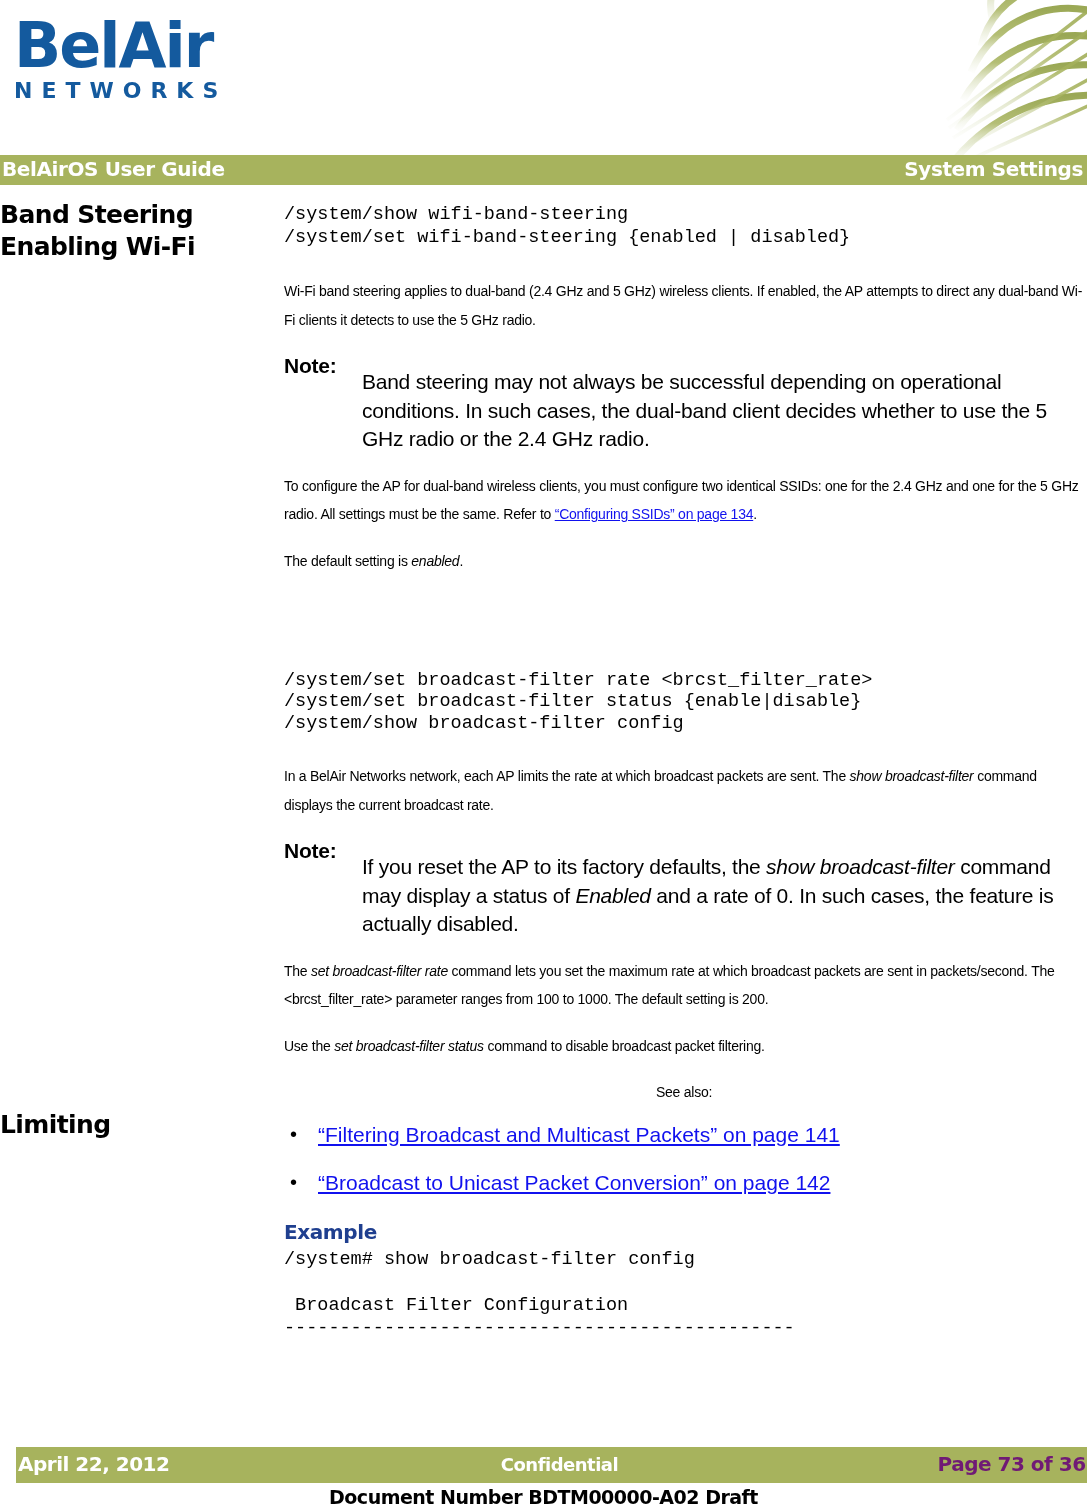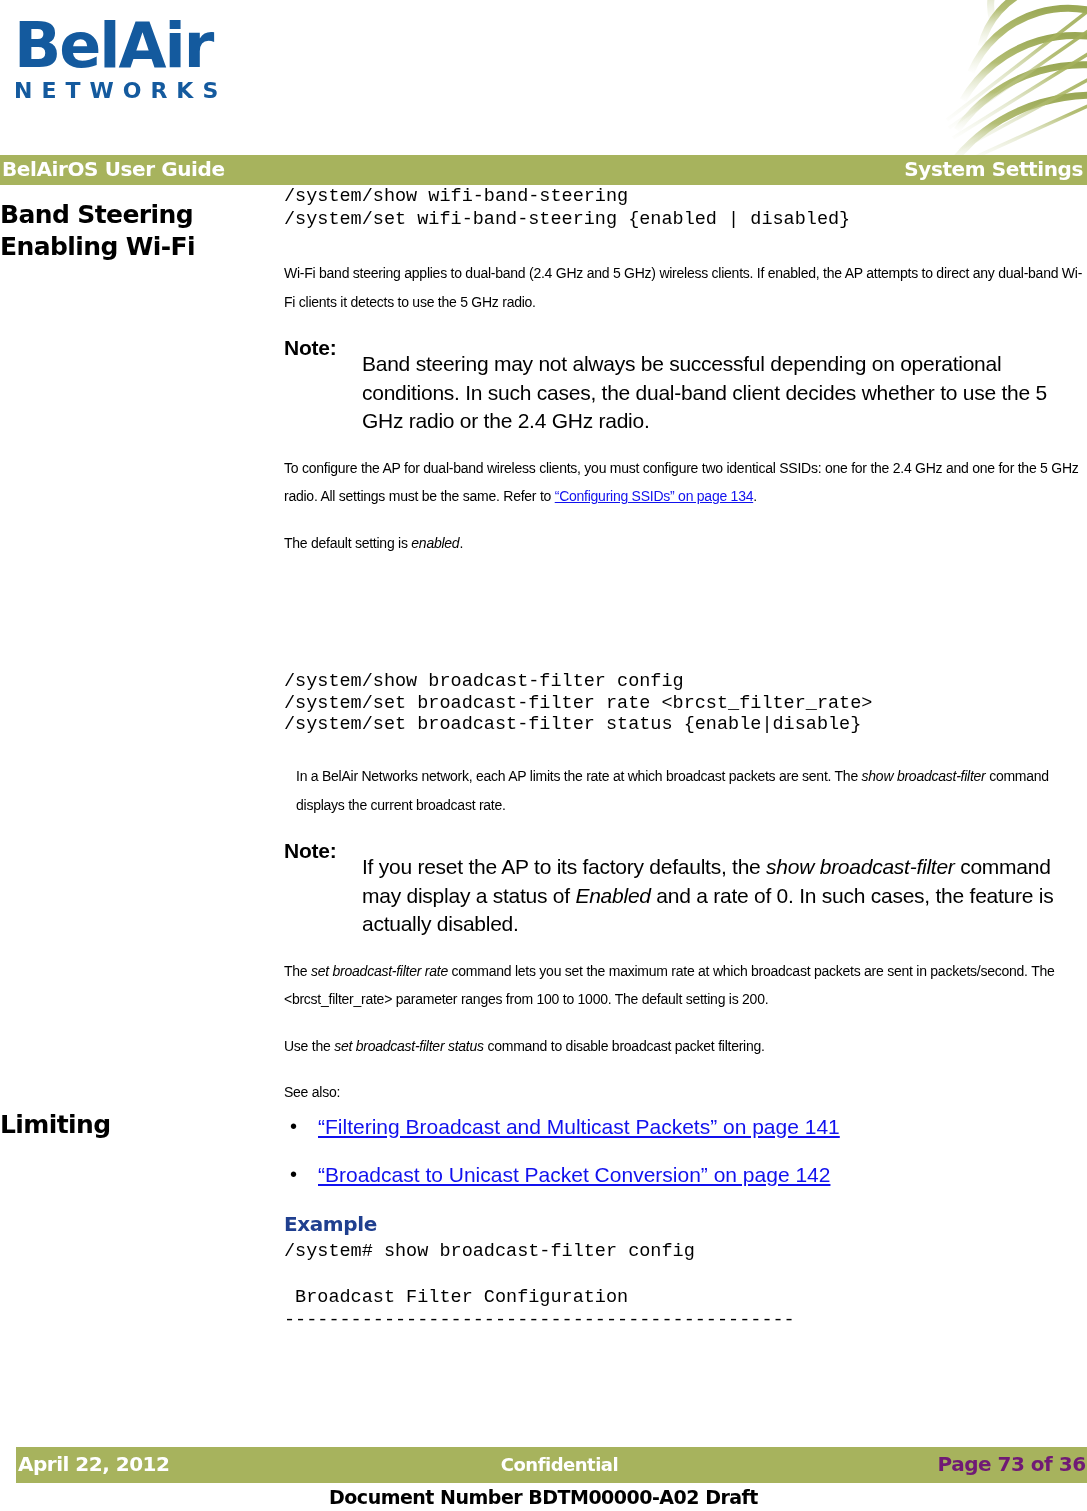--- a/index.html
+++ b/index.html
@@ -285,21 +285,21 @@
 </div>
 
 <div id="content">
 
   <div class="section" style="min-height:440px;">
     <div class="section-head" style="top:14px;">
       <div>Band Steering</div>
       <div>Enabling Wi-Fi</div>
     </div>
 
-    <div class="col-body" style="">
+    <div class="col-body" style="padding-top:18px;">
       <pre class="cli">/system/show wifi-band-steering
 /system/set wifi-band-steering {enabled | disabled}</pre>
 
       <p class="body" style="margin-top:28px;">Wi-Fi band steering applies to dual-band (2.4 GHz and 5 GHz) wireless clients. If enabled, the AP attempts to direct any dual-band Wi-Fi clients it detects to use the 5 GHz radio.</p>
 
       <div class="note">
         <div class="note-label">Note:</div>
         <div class="note-text">Band steering may not always be successful depending on operational conditions. In such cases, the dual-band client decides whether to use the 5 GHz radio or the 2.4 GHz radio.</div>
       </div>
 
@@ -308,36 +308,36 @@
       <p class="body last"><span>The default setting is </span><i>enabled</i><span>.</span></p>
     </div>
   </div>
 
   <div class="section" style="margin-top:20px;">
     <div class="section-head" style="top:464px;">
       <div>Limiting</div>
     </div>
 
     <div class="col-body" style="padding-top:25px;">
-      <pre class="cli">/system/show broadcast-filter config</pre>
       <pre class="cli tight">/system/set broadcast-filter rate &lt;brcst_filter_rate&gt;
 /system/set broadcast-filter status {enable|disable}</pre>
-
-      <p class="body" style="margin-top:27px;margin-left:12px;"><span>In a BelAir Networks network, each AP limits the rate at which broadcast packets are sent. The </span><i>show broadcast-filter</i><span> command displays the current broadcast rate.</span></p>
+      <pre class="cli">/system/show broadcast-filter config</pre>
+
+      <p class="body" style="margin-top:27px;"><span>In a BelAir Networks network, each AP limits the rate at which broadcast packets are sent. The </span><i>show broadcast-filter</i><span> command displays the current broadcast rate.</span></p>
 
       <div class="note">
         <div class="note-label">Note:</div>
         <div class="note-text"><span>If you reset the AP to its factory defaults, the </span><i>show broadcast-filter</i><span> command may display a status of </span><i>Enabled</i><span> and a rate of 0. In such cases, the feature is actually disabled.</span></div>
       </div>
 
       <p class="body"><span>The </span><i>set broadcast-filter rate</i><span> command lets you set the maximum rate at which broadcast packets are sent in packets/second. The &lt;brcst_filter_rate&gt; parameter ranges from 100 to 1000. The default setting is 200.</span></p>
 
       <p class="body"><span>Use the </span><i>set broadcast-filter status</i><span> command to disable broadcast packet filtering.</span></p>
 
-      <p class="body" style="margin-bottom:6px;">See also:</p>
+      <p class="body" style="margin-bottom:14px;text-align:center;">See also:</p>
 
       <ul class="seealso">
         <li>
           <span class="bullet">•</span>
           <a class="xref" href="#">“Filtering Broadcast and Multicast Packets” on page 141</a>
         </li>
         <li>
           <span class="bullet">•</span>
           <a class="xref" href="#">“Broadcast to Unicast Packet Conversion” on page 142</a>
         </li>

